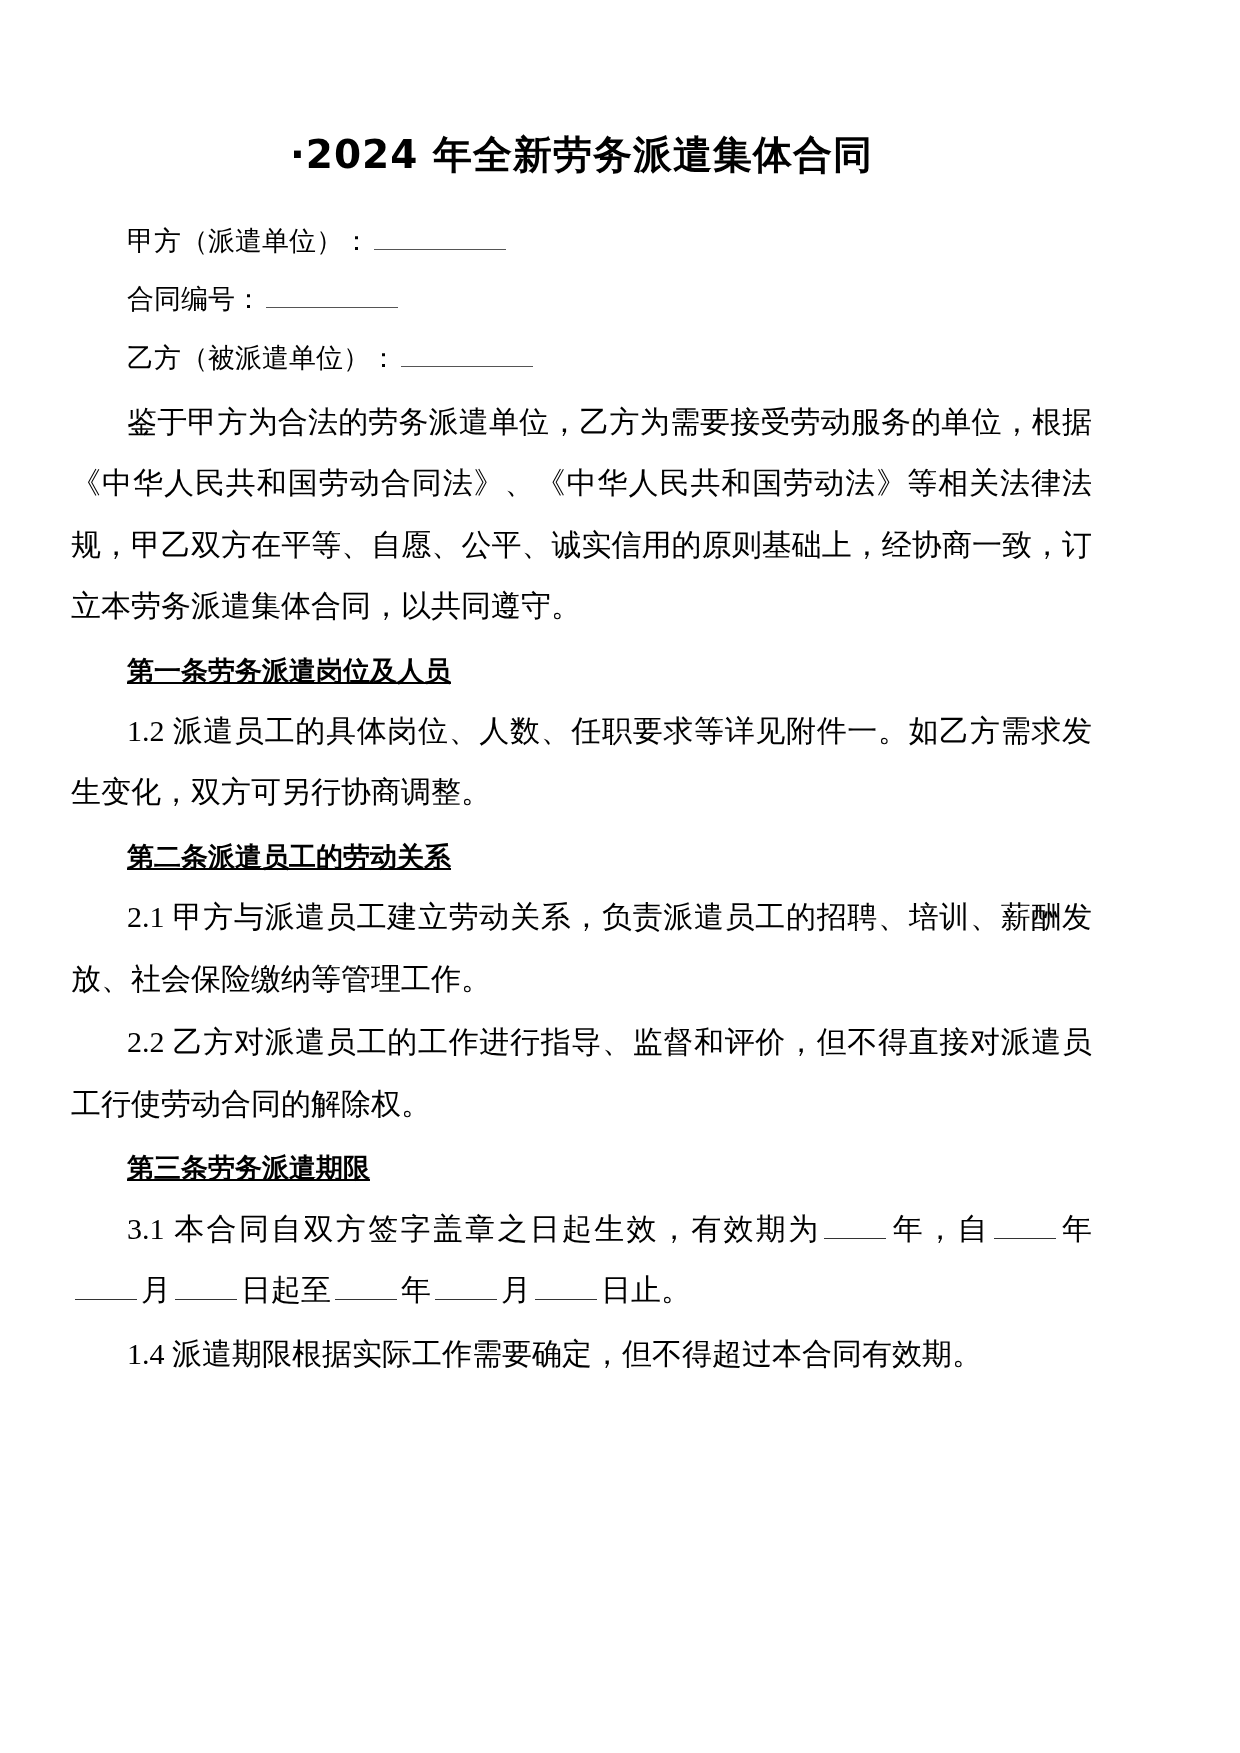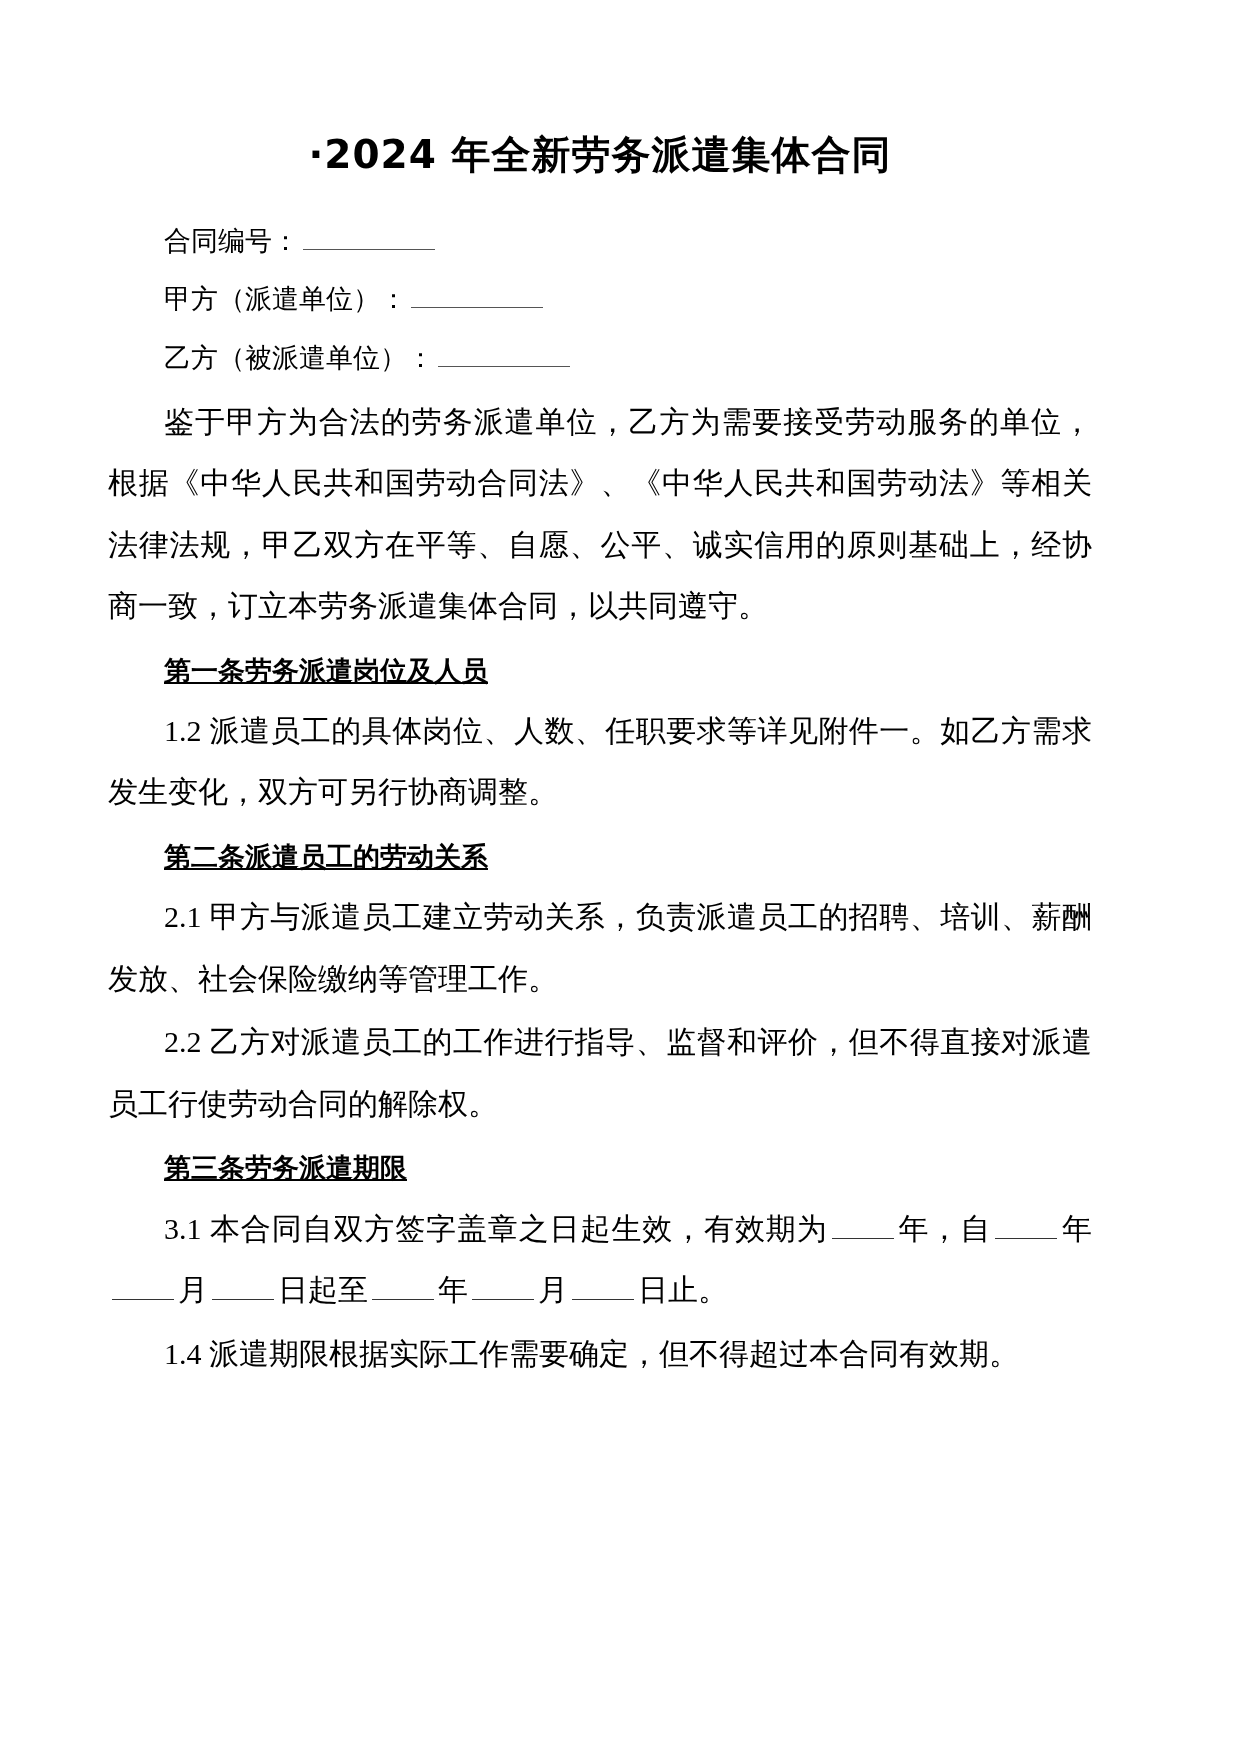--- a/index.html
+++ b/index.html
@@ -11,21 +11,21 @@
     width: 1240px;
     height: 1753px;
     font-family: "Liberation Serif", "DejaVu Serif", serif;
     color: #000000;
     overflow: hidden;
   }
   .page {
     width: 1240px;
     height: 1355px;
     box-sizing: border-box;
-    padding: 130px 148px 40px 108px;
+    padding: 130px 148px 40px 71px;
     position: relative;
   }
   .doc-title {
     text-align: center;
     font-family: "DejaVu Sans", "Liberation Sans", sans-serif;
     font-weight: bold;
     font-size: 39px;
     line-height: 1.3;
     letter-spacing: 1px;
     margin: 0 0 34px 0;
@@ -65,25 +65,25 @@
   }
 </style>
 </head>
 <body>
 
 <div class="page">
 
   <h1 class="doc-title">·2024 年全新劳务派遣集体合同</h1>
 
   <p class="field-line">
-    <span>合同编号：</span><span class="blank w-long"></span>
+    <span>甲方（派遣单位）：</span><span class="blank w-long"></span>
   </p>
 
   <p class="field-line">
-    <span>甲方（派遣单位）：</span><span class="blank w-long"></span>
+    <span>合同编号：</span><span class="blank w-long"></span>
   </p>
 
   <p class="field-line">
     <span>乙方（被派遣单位）：</span><span class="blank w-long"></span>
   </p>
 
   <p class="para">鉴于甲方为合法的劳务派遣单位，乙方为需要接受劳动服务的单位，根据《中华人民共和国劳动合同法》、《中华人民共和国劳动法》等相关法律法规，甲乙双方在平等、自愿、公平、诚实信用的原则基础上，经协商一致，订立本劳务派遣集体合同，以共同遵守。</p>
 
   <h2 class="heading">第一条劳务派遣岗位及人员</h2>
   <p class="para">1.2 派遣员工的具体岗位、人数、任职要求等详见附件一。如乙方需求发生变化，双方可另行协商调整。</p>

